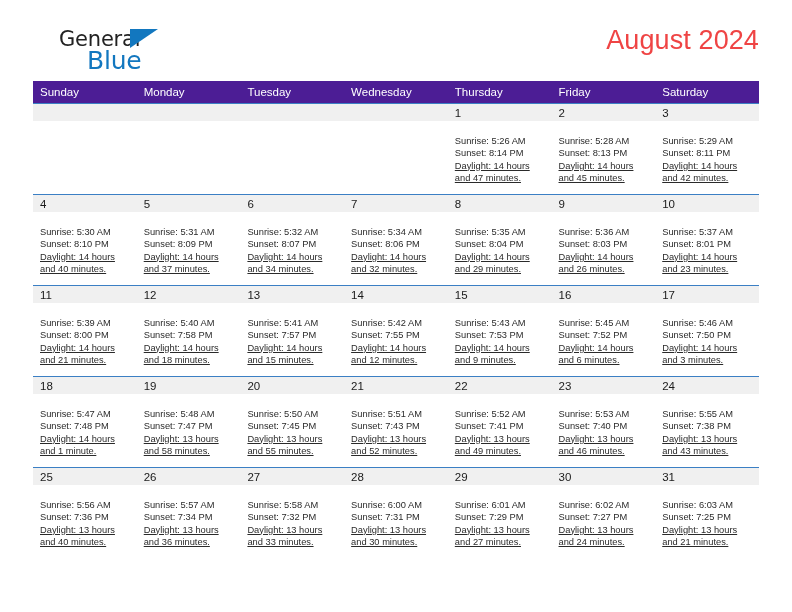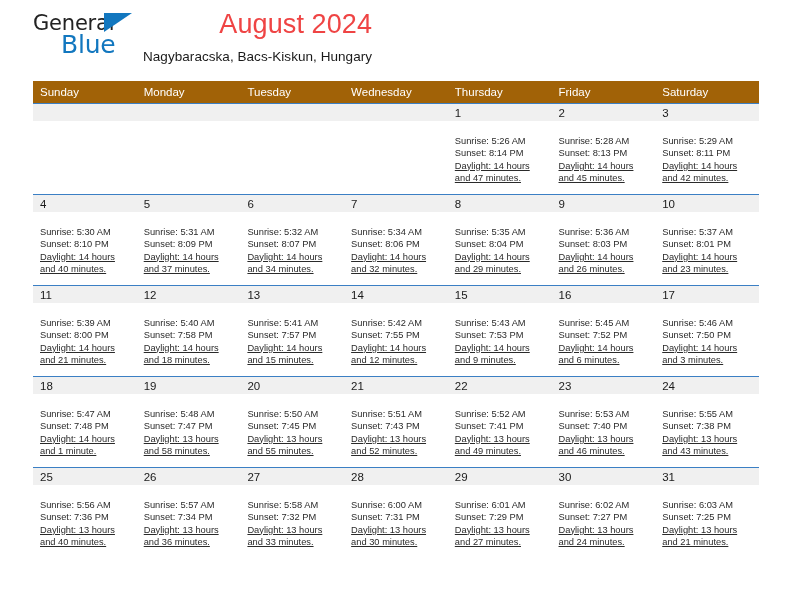--- a/index.html
+++ b/index.html
@@ -20,24 +20,25 @@
     width: 792px;
     height: 612px;
     box-sizing: border-box;
     padding: 0 33px;
   }
 
   
   .topbar {
     display: flex;
     align-items: flex-start;
-    justify-content: flex-start;
-    padding-top: 10px;
+    justify-content: space-between;
+    padding-top: 26px;
     height: 72px;
     box-sizing: border-box;
+    margin-left: 26px;
   }
 
   .logo {
     position: relative;
     width: 110px;
     height: 48px;
     line-height: 1;
     user-select: none;
   }
   .logo-general {
@@ -87,21 +88,21 @@
   }
 
   
   .calendar {
     width: 726px;
     border-collapse: collapse;
     table-layout: fixed;
     margin-top: 9px;
   }
   .calendar th {
-    background: #a16207;
+    background: #4c1d95;
     color: #ffffff;
     font-size: 11.5px;
     font-weight: normal;
     text-align: left;
     padding: 5px 0 5px 7px;
     height: 19px;
     box-sizing: border-box;
     border: none;
   }
 
@@ -155,21 +156,20 @@
   <div class="topbar">
 
     <div class="logo">
       <span class="logo-general">General</span>
       <span class="logo-tri"></span>
       <span class="logo-blue">Blue</span>
     </div>
 
     <div class="titlebox">
       <div class="cal-title">August 2024</div>
-      <div class="cal-subtitle">Nagybaracska, Bacs-Kiskun, Hungary</div>
     </div>
 
   </div>
 
   <table class="calendar">
     <thead>
       <tr id="weekday-row">
           <th>Sunday</th>
           <th>Monday</th>
           <th>Tuesday</th>

